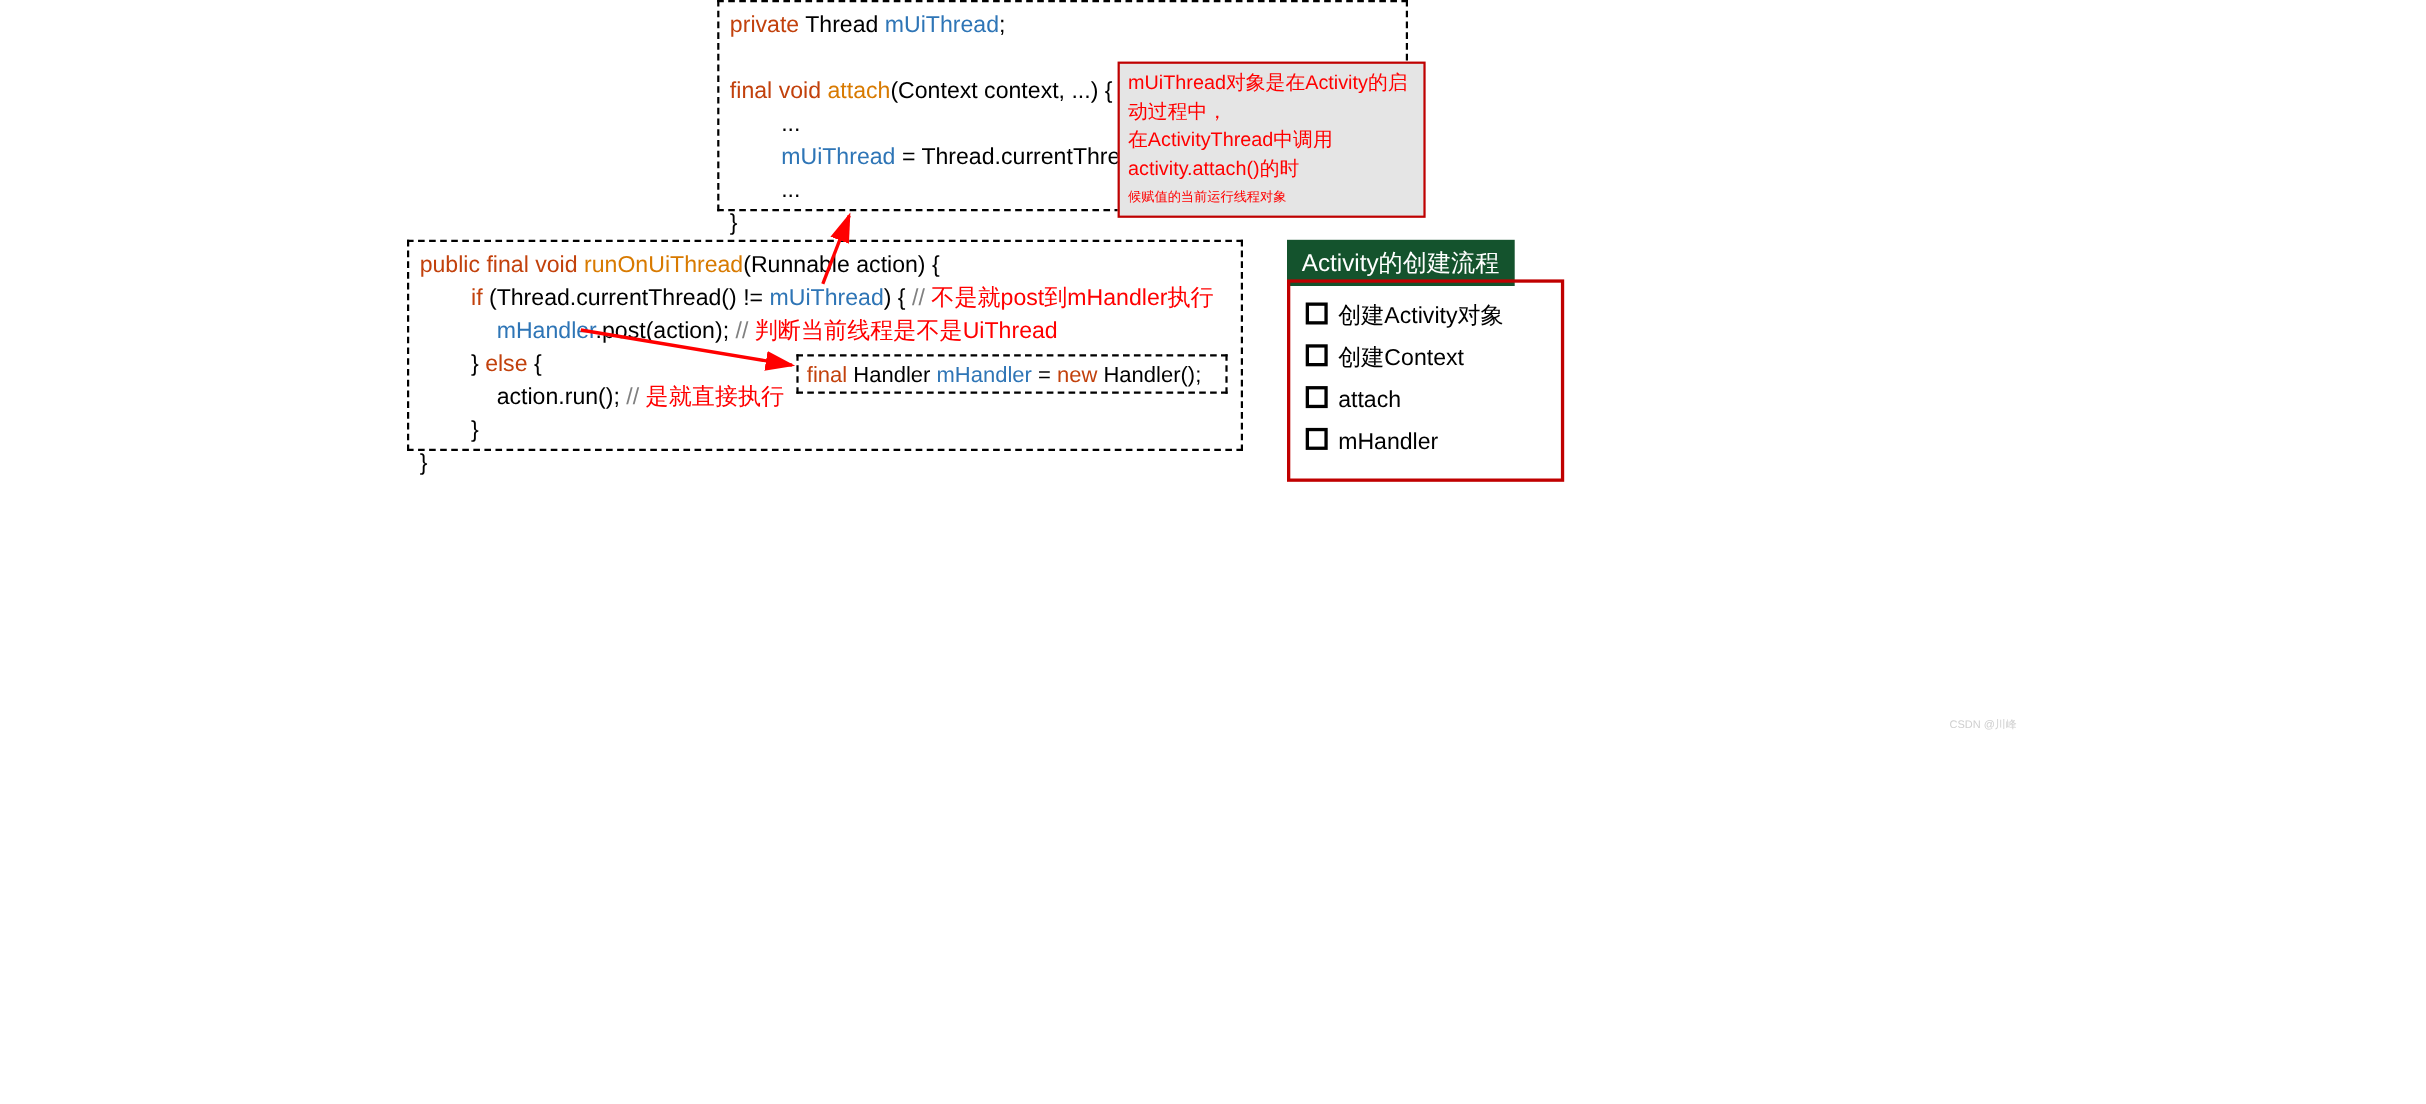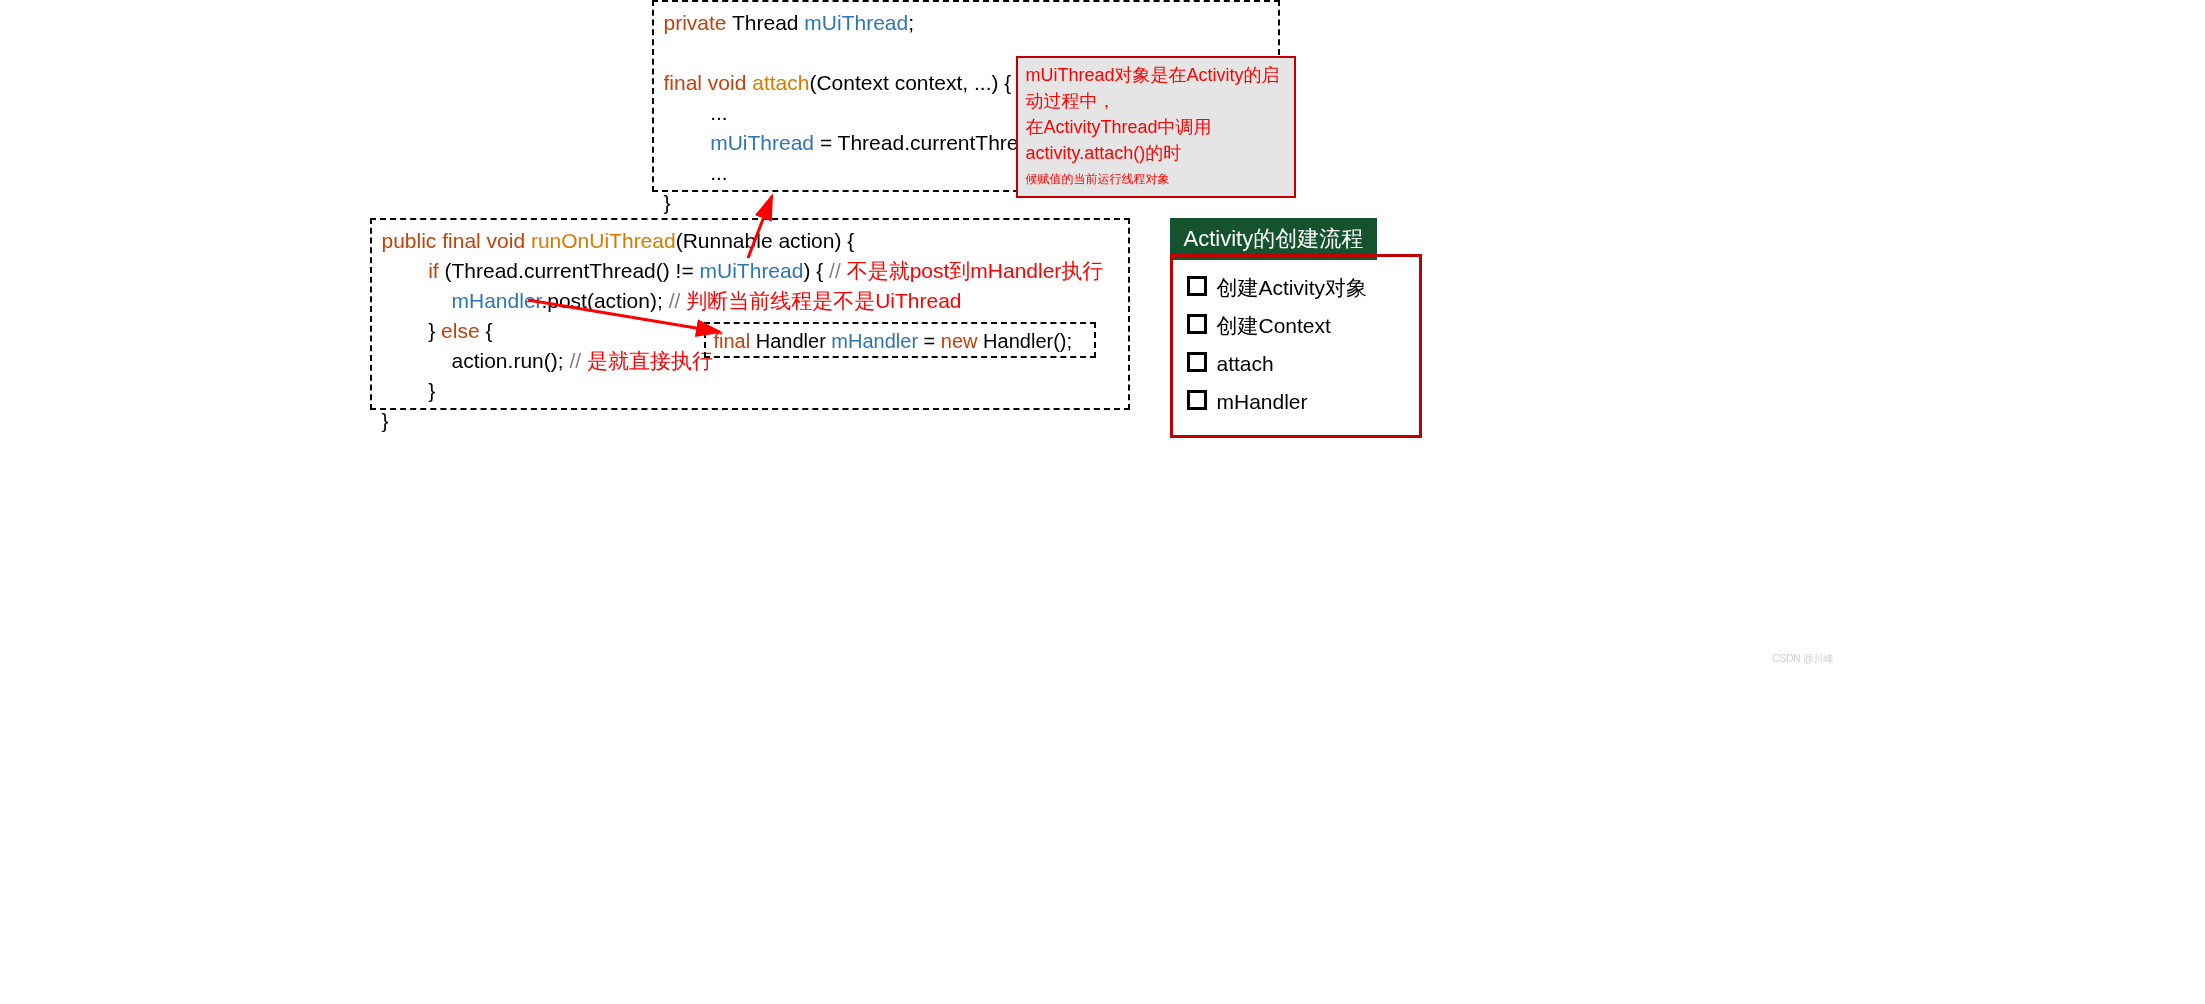--- a/index.html
+++ b/index.html
@@ -45,21 +45,21 @@
   <div class="dashed-box" style="left:2px;top:218px;width:760px;height:192px;">
     <div class="code"><span class="kw">public final void </span><span class="method">runOnUiThread</span><span>(Runnable action) {</span>
 <span>        </span><span class="kw">if</span><span> (Thread.currentThread() != </span><span class="member">mUiThread</span><span>) { </span><span class="comment">// </span><span class="comment-red">不是就post到mHandler执行</span>
 <span>            </span><span class="member">mHandler</span><span>.post(action); </span><span class="comment">// </span><span class="comment-red">判断当前线程是不是UiThread</span>
 <span>        } </span><span class="kw">else</span><span> {</span>
 <span>            action.run(); </span><span class="comment">// </span><span class="comment-red">是就直接执行</span>
 <span>        }</span>
 <span>}</span></div>
   </div>
 
-  <div class="dashed-box" style="left:336px;top:322px;width:392px;height:36px;padding:2px 8px;">
+  <div class="dashed-box" style="left:356px;top:322px;width:392px;height:36px;padding:2px 8px;">
     <div class="code" style="font-size:20px;line-height:30px;"><span class="kw">final</span><span> Handler </span><span class="member">mHandler</span><span> = </span><span class="kw">new</span><span> Handler();</span></div>
   </div>
 
   <div class="flow-title">Activity的创建流程</div>
 
   <div class="flow-box">
     <div class="flow-item">创建Activity对象</div>
     <div class="flow-item">创建Context</div>
     <div class="flow-item">attach</div>
     <div class="flow-item">mHandler</div>

